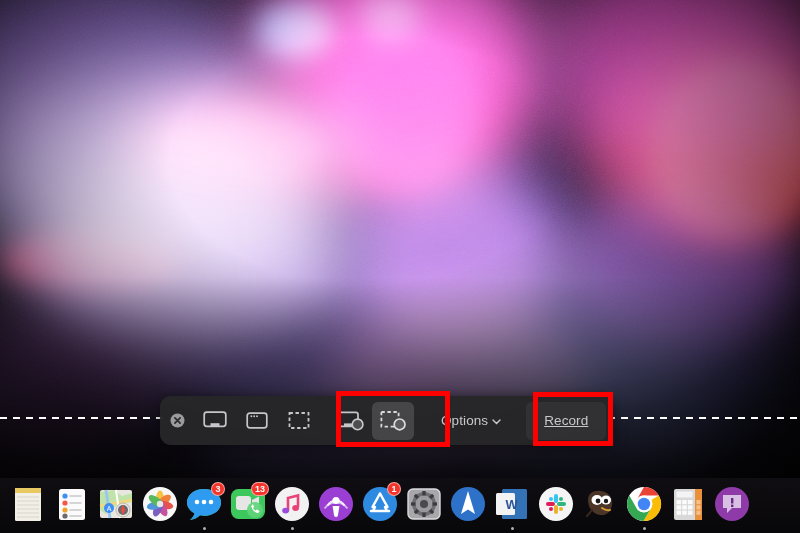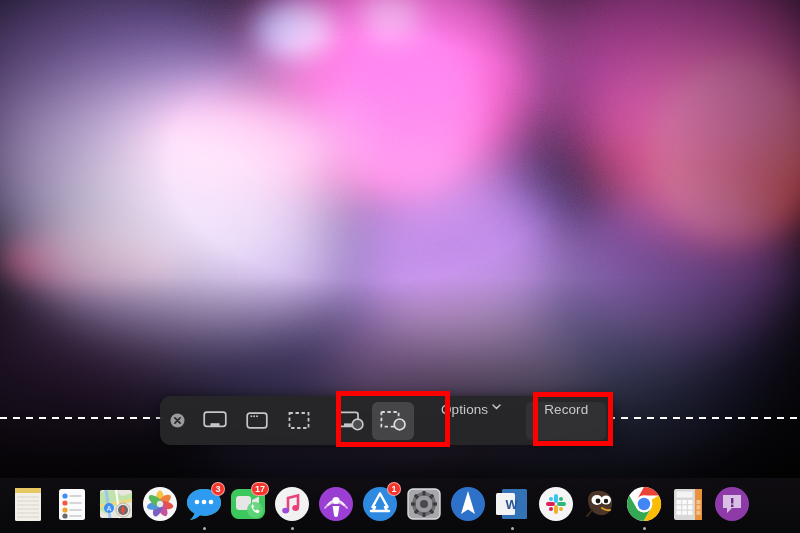--- a/index.html
+++ b/index.html
@@ -45,26 +45,26 @@
     cursor:pointer;
   }
   .tb-group{ display:flex; align-items:center; height:49px; }
   .tb-btn{
     width:42px; height:38px; display:flex; align-items:center; justify-content:center;
     border-radius:6px; cursor:pointer;
   }
   .tb-btn.active{ background:rgba(255,255,255,.145); }
   .tb-sep{ width:10px; }
   .tb-text{
-    height:38px; display:flex; align-items:flex-start; justify-content:center;
+    height:38px; display:flex; align-items:center; justify-content:center;
     border-radius:6px; color:#c8c8cc; font-size:13.5px; cursor:pointer;
     letter-spacing:.1px; white-space:nowrap;
   }
   #options-button{ padding:0 9px 0 11px; gap:4px; }
-  #record-button{ width:80px; background:rgba(255,255,255,.055); }
+  #record-button{ width:80px; background:rgba(255,255,255,.055);text-decoration:underline; }
 
   
   .red-box{ position:absolute; border:5px solid #ff0000; pointer-events:none; }
 
   
   #dock{
     position:absolute; left:0; bottom:0; width:800px; height:55px;
     background:linear-gradient(to bottom, rgba(16,14,18,.92), rgba(8,7,10,.97));
     display:flex; align-items:flex-end; justify-content:flex-start;
     padding:0 0 3px 6px;
@@ -294,21 +294,21 @@
 
   <div class="dock-item">
     <div class="dock-ico">
       <svg width="40" height="40" viewBox="0 0 40 40">
         <rect x="3" y="5" width="34" height="30" rx="7.5" fill="#3cc85c"></rect>
         <rect x="8" y="12" width="15" height="14" rx="3" fill="#e6e6e6"></rect>
         <path d="M24 16 L31 12.5 v15 L24 23 Z" fill="#e6e6e6"></path>
         <circle cx="27" cy="26" r="8" fill="#5fd47a" opacity="0.9"></circle>
         <path d="M23.2 22.3 c1.2 4 3.4 6.1 7 7 l1.4 -2.2 -2.6 -1.6 -1.4 1 c-1.1 -0.7 -1.9 -1.5 -2.5 -2.6 l1 -1.4 -1.6 -2.5 z" fill="#ffffff"></path>
       </svg>
-      <div class="badge">17</div>
+      <div class="badge">13</div>
     </div>
     <div class="dot off"></div>
   </div>
 
   <div class="dock-item">
     <div class="dock-ico">
       <svg width="40" height="40" viewBox="0 0 40 40">
         <circle cx="20" cy="20" r="17" fill="#f2f2f2"></circle>
         <path d="M16 26.5 V14 l10 -2.6 v11.2" fill="none" stroke="#e8447a" stroke-width="2.6" stroke-linecap="round"></path>
         <ellipse cx="13.6" cy="26.6" rx="3.4" ry="2.9" fill="#9b4ddb"></ellipse>

